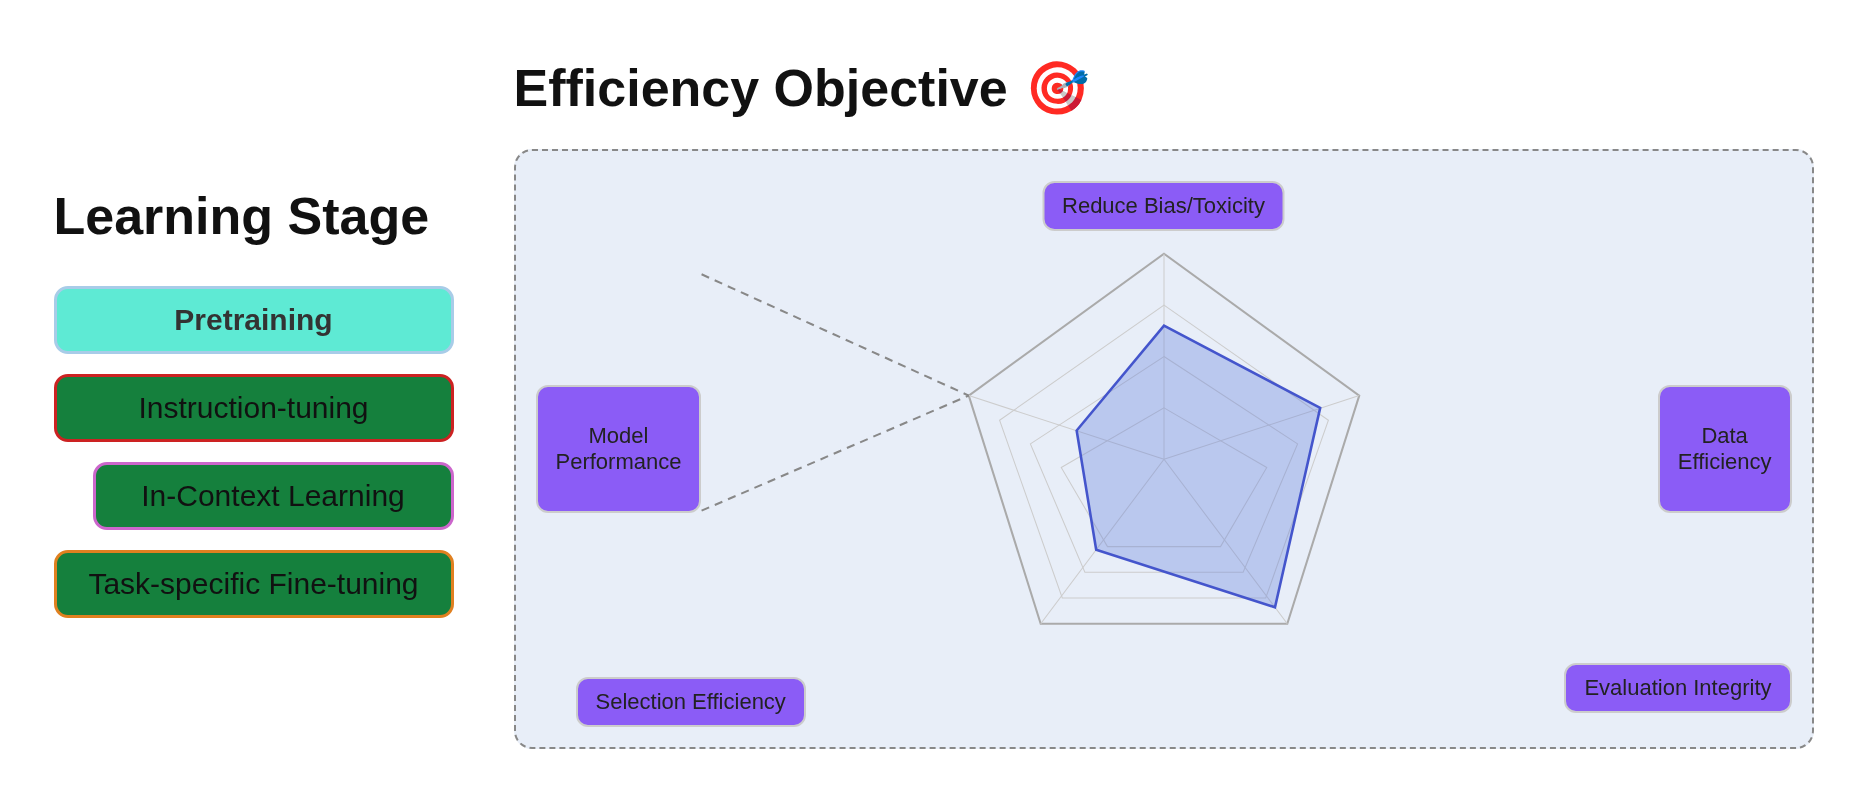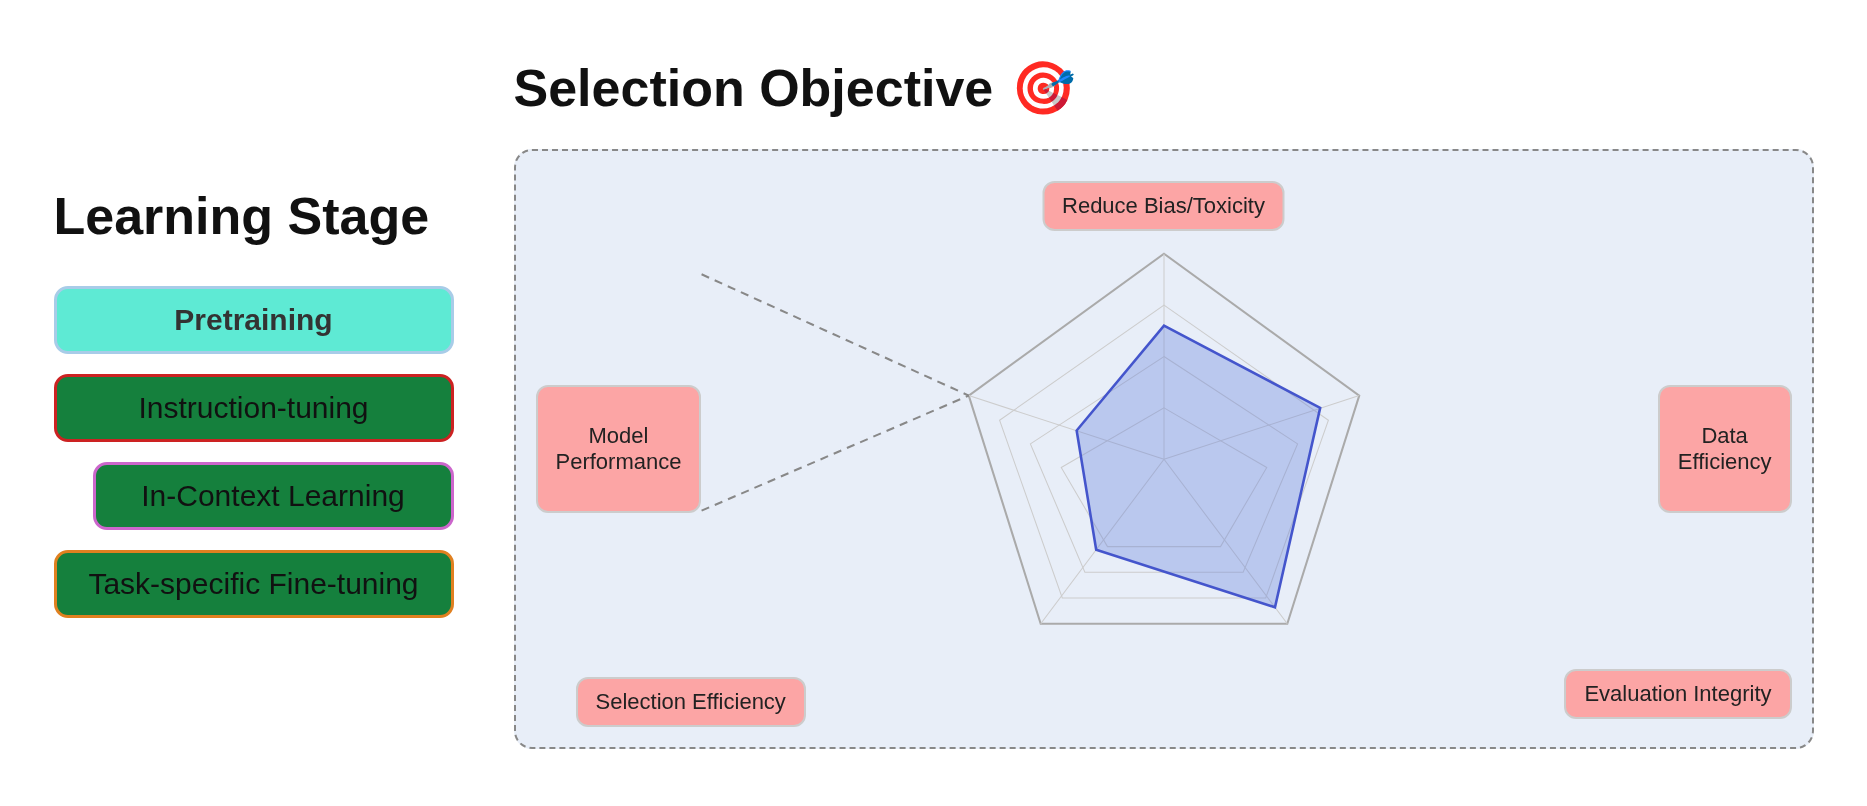--- a/index.html
+++ b/index.html
@@ -99,33 +99,33 @@
     }
     .radar-svg {
       position: absolute;
       top: 0; left: 0;
       width: 100%;
       height: 100%;
     }
     
     .radar-label {
       position: absolute;
-      background: #fca5a5;
+      background: #8b5cf6;
       border: 2px solid #ccc;
       border-radius: 12px;
       padding: 10px 18px;
       font-size: 22px;
       color: #222;
       text-align: center;
       white-space: nowrap;
     }
     .label-top { top: 30px; left: 50%; transform: translateX(-50%); }
     .label-right { top: 50%; right: 20px; transform: translateY(-50%); text-align: center; white-space: pre-line; margin-left: 8px; }
     .label-bottom-left { bottom: 20px; left: 60px; }
-    .label-bottom-right { bottom: 28px; right: 20px; }
+    .label-bottom-right { bottom: 34px; right: 20px; }
     .label-left { top: 50%; left: 20px; transform: translateY(-50%); text-align: center; white-space: pre-line; }
   </style>
 </head>
 <body>
 
 <div class="main-container">
 
   <div class="left-panel">
     <div class="left-title">Learning Stage</div>
 
@@ -138,21 +138,21 @@
     <div class="stage-box incontext">
       <span>In-Context Learning</span>
     </div>
     <div class="stage-box taskspecific">
       <span>Task-specific Fine-tuning</span>
     </div>
   </div>
 
   <div class="right-panel">
     <div class="right-title">
-      <span>Selection Objective</span>
+      <span>Efficiency Objective</span>
       <span class="target-icon">🎯</span>
     </div>
 
     <div class="radar-container">
 
       <svg class="radar-svg" viewBox="0 0 900 580" xmlns="http://www.w3.org/2000/svg">
 
         <polygon points="450,100 640,238 570,460 330,460 260,238" fill="none" stroke="#aaa" stroke-width="2"></polygon>
 
         <polygon points="450,150 610,262 549,435 351,435 290,262" fill="none" stroke="#ccc" stroke-width="1"></polygon>

